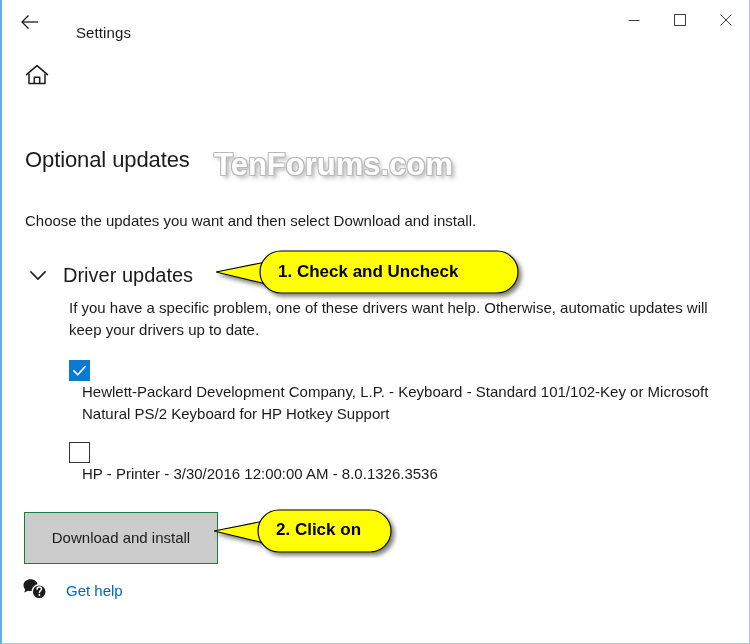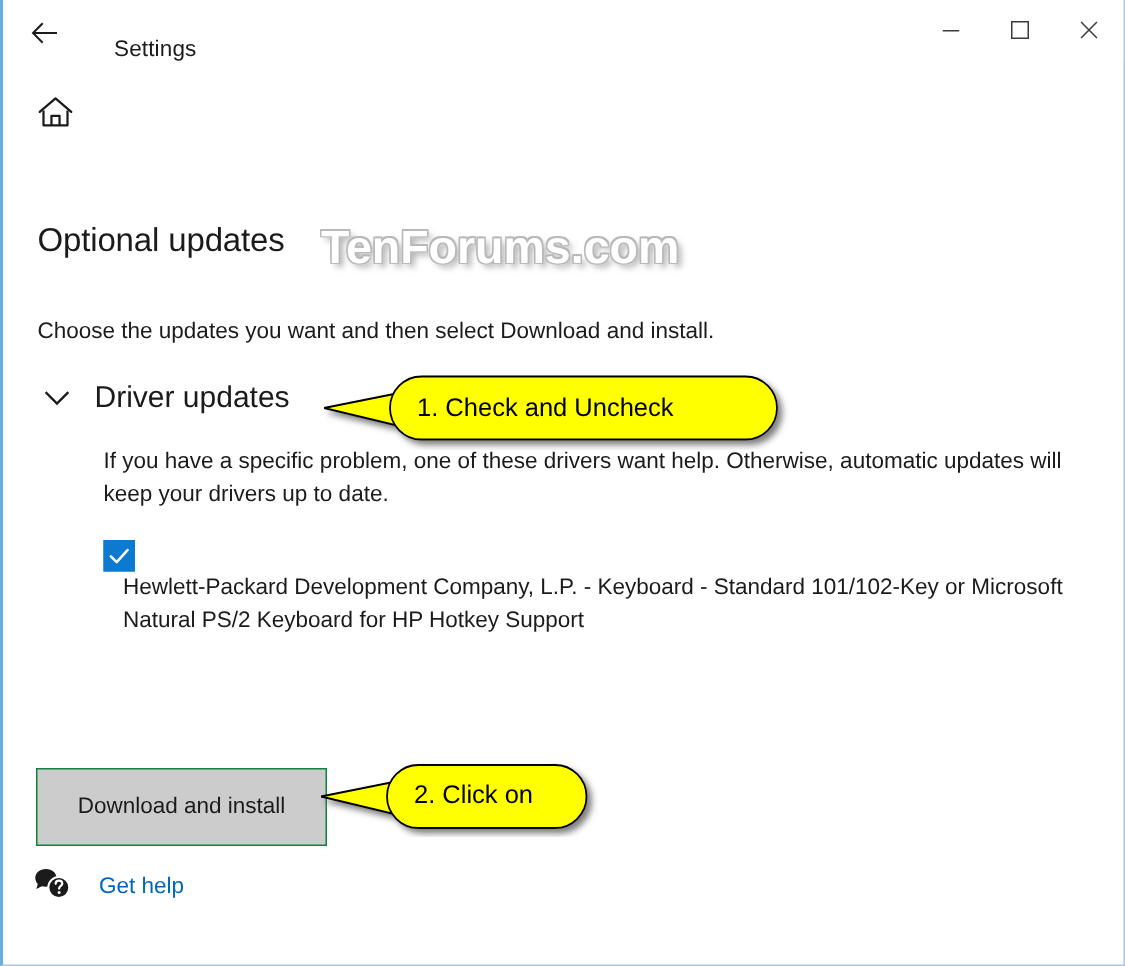--- a/index.html
+++ b/index.html
@@ -129,21 +129,21 @@
     top: 212px;
     font-size: 15px;
     color: #1b1b1b;
     white-space: nowrap;
   }
 
   
   .group-header {
     position: absolute;
     left: 23px;
-    top: 252px;
+    top: 262px;
     display: flex;
     align-items: center;
     cursor: pointer;
   }
   .chevron-wrap {
     width: 26px;
     height: 26px;
     display: flex;
     align-items: center;
     justify-content: center;
@@ -248,21 +248,21 @@
   }
 
   
   .callout {
     position: absolute;
     pointer-events: none;
   }
   .callout .label {
     position: absolute;
     font-size: 17px;
-    font-weight: normal;
+    font-weight: bold;
     color: #000000;
     white-space: nowrap;
   }
   .callout1 { left: 214px; top: 248px; width: 310px; height: 52px; }
   .callout1 .label { left: 62px; top: 14px; }
   .callout2 { left: 212px; top: 506px; width: 185px; height: 52px; }
   .callout2 .label { left: 62px; top: 14px; }
 </style>
 </head>
 <body>
@@ -325,20 +325,24 @@
 
   <div class="check-row row1">
     <div class="checkbox checked">
       <svg class="tick" viewBox="0 0 21 21">
         <path d="M4.3 11 L8.6 15.2 L16.6 6.3" stroke="#ffffff" stroke-width="1.9" fill="none" stroke-linecap="round" stroke-linejoin="round"></path>
       </svg>
     </div>
     <div class="check-label">Hewlett-Packard Development Company, L.P. - Keyboard - Standard 101/102-Key or Microsoft Natural PS/2 Keyboard for HP Hotkey Support</div>
   </div>
 
+  <div class="check-row row2">
+    <div class="checkbox unchecked"></div>
+    <div class="check-label">HP - Printer - 3/30/2016 12:00:00 AM - 8.0.1326.3536</div>
+  </div>
 
   <button class="download-button">Download and install</button>
 
   <div class="get-help">
     <div class="help-icon-wrap">
       <svg width="26" height="24" viewBox="0 0 26 24">
         <path d="M1.5 7.2 C1.5 3.9 4.6 1.3 8.6 1.3 C12.6 1.3 15.7 3.9 15.7 7.2 C15.7 10.5 12.6 13.1 8.6 13.1 C7.6 13.1 6.7 13.0 5.9 12.8 L2.2 14.6 L3.2 11.4 C2.2 10.3 1.5 8.8 1.5 7.2 Z" fill="#1b1b1b"></path>
         <circle cx="17.2" cy="13.7" r="7.0" fill="#1b1b1b" stroke="#ffffff" stroke-width="1.4"></circle>
         <path d="M15.1 11.2 C15.1 9.9 16.1 9.1 17.3 9.1 C18.6 9.1 19.5 9.9 19.5 11.0 C19.5 12.6 17.4 12.6 17.4 14.4" stroke="#ffffff" stroke-width="1.5" fill="none" stroke-linecap="round"></path>
         <circle cx="17.4" cy="17.0" r="1.0" fill="#ffffff"></circle>

